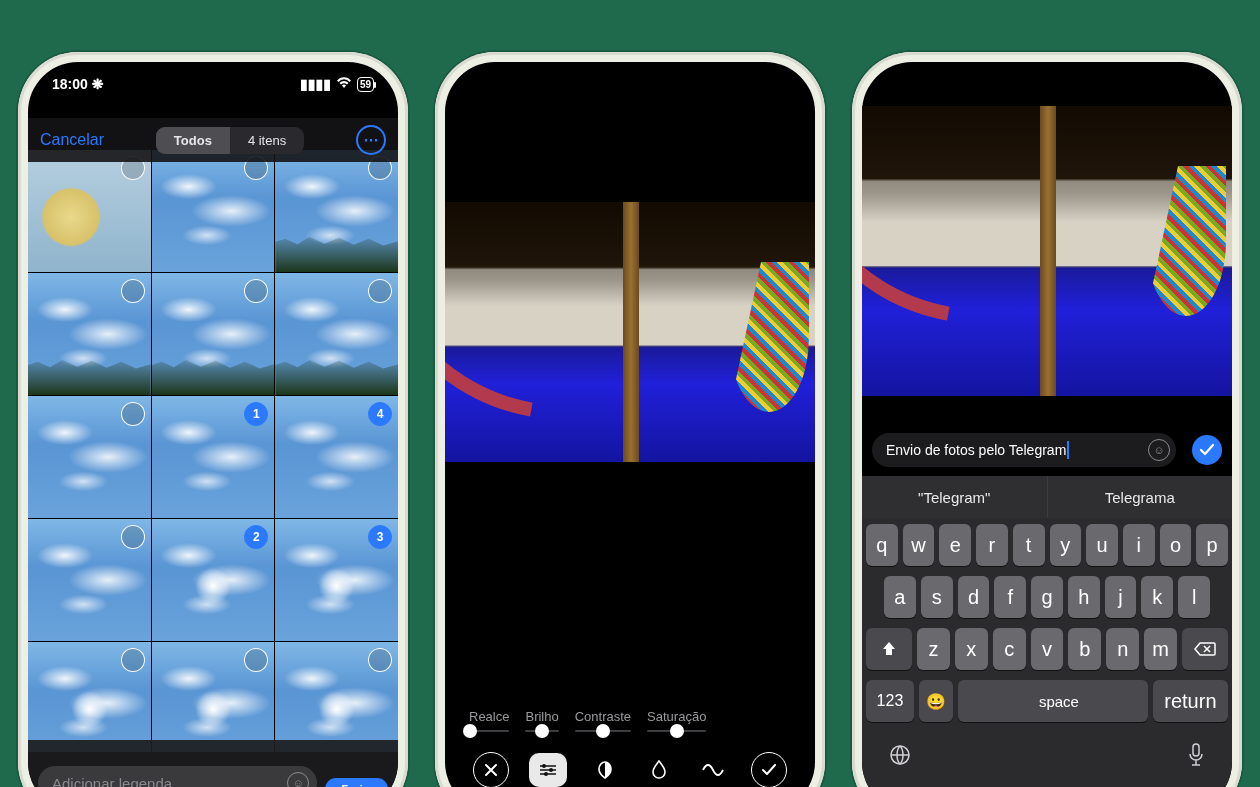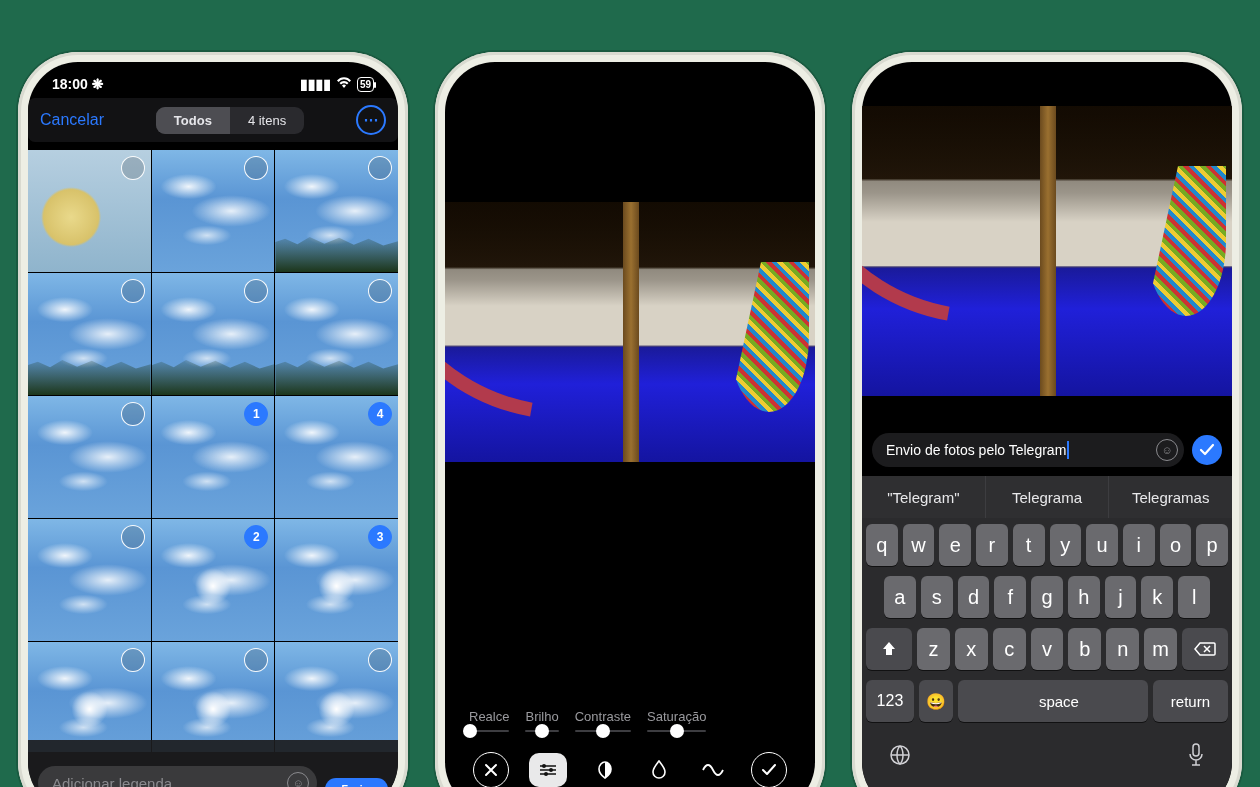--- a/index.html
+++ b/index.html
@@ -82,26 +82,25 @@
     position:absolute;
     bottom:6px;left:50%;
     transform:translateX(-50%);
     width:120px;height:5px;
     background:#fff;border-radius:3px;
     z-index:60;
   }
 
   
   .picker-header{
-    position:absolute;top:36px;left:0;right:0;height:44px;
+    position:absolute;top:56px;left:0;right:0;height:44px;
     display:flex;align-items:center;justify-content:space-between;
     padding:0 12px;
     background:rgba(20,20,22,.9);
     z-index:30;
-    border-radius:7px;
   }
   .cancel-link{color:var(--blue);font-size:16px;}
   .seg{
     display:flex;background:var(--pill);border-radius:9px;overflow:hidden;justify-content:space-between;
   }
   .seg-item{padding:6px 18px;font-size:13px;color:#e6e6ea;}
   .seg-item.active{background:var(--pill-active);font-weight:600;}
   .more-circle{
     width:26px;height:26px;border-radius:50%;border:2px solid var(--blue);
     color:var(--blue);display:flex;align-items:center;justify-content:center;font-size:15px;font-weight:700;
@@ -211,21 +210,21 @@
   }
   .tool.circle{border:1.8px solid #fff;}
   .tool.active-pill{width:38px;height:34px;border-radius:10px;background:#e9e9ea;color:#111;}
 
   
   .p3-photo{
     position:absolute;top:44px;left:0;right:0;height:290px;
   }
   .msg-row{
     position:absolute;left:10px;right:10px;top:370px;height:36px;
-    display:flex;align-items:center;gap:8px;
+    display:flex;align-items:center;gap:16px;
   }
   .msg-input{
     flex:1;height:34px;border-radius:18px;background:#1c1c1e;
     display:flex;align-items:center;padding:0 36px 0 14px;
     font-size:14px;color:#fff;position:relative;
   }
   .msg-input .emoji-icn{right:6px;}
   .cursor{display:inline-block;width:2px;height:18px;background:var(--blue);margin-left:1px;vertical-align:middle;}
   .send-check{
     width:30px;height:30px;border-radius:50%;background:var(--blue);
@@ -245,21 +244,21 @@
   .krow{display:flex;gap:5px;justify-content:center;}
   .key{
     height:42px;border-radius:6px;background:var(--kbd-key);
     color:#fff;font-size:20px;display:flex;align-items:center;justify-content:center;
     box-shadow:0 1px 0 rgba(0,0,0,.6);
     min-width:30px;flex:1;
   }
   .key.dark{background:var(--kbd-key-dark);font-size:16px;}
   .key.wide{flex:1.4;}
   .key.space{flex:5.2;font-size:15px;padding-left:12px;}
-  .key.ret{flex:2.2;font-size:15px;}
+  .key.ret{flex:2.2;font-size:20px;}
   .krow.r1 .key{flex:1;}
   .krow.r2{padding:0 18px;}
   .krow.r3 .key.letter{flex:1;}
   .bottom-row{
     display:flex;align-items:center;justify-content:space-between;
     padding:10px 22px 22px;color:#d0d0d4;font-size:22px;
   }
 </style>
 </head>
 <body>
@@ -455,21 +454,20 @@
       <div class="send-check">
         <svg width="16" height="14" viewBox="0 0 16 14">
               <path d="M2 7 L6 11 L14 2" fill="none" stroke="#fff" stroke-width="2.2" stroke-linecap="round" stroke-linejoin="round"></path>
             </svg>
       </div>
     </div>
 
     <div class="suggestions" id="suggs">
           <div class="sugg">"Telegram"</div>
           <div class="sugg">Telegrama</div>
-          <div class="sugg">Telegramas</div>
         </div>
 
     <div class="keyboard">
       <div class="krow r1" id="kr1">
             <div class="key">q</div>
             <div class="key">w</div>
             <div class="key">e</div>
             <div class="key">r</div>
             <div class="key">t</div>
             <div class="key">y</div>

